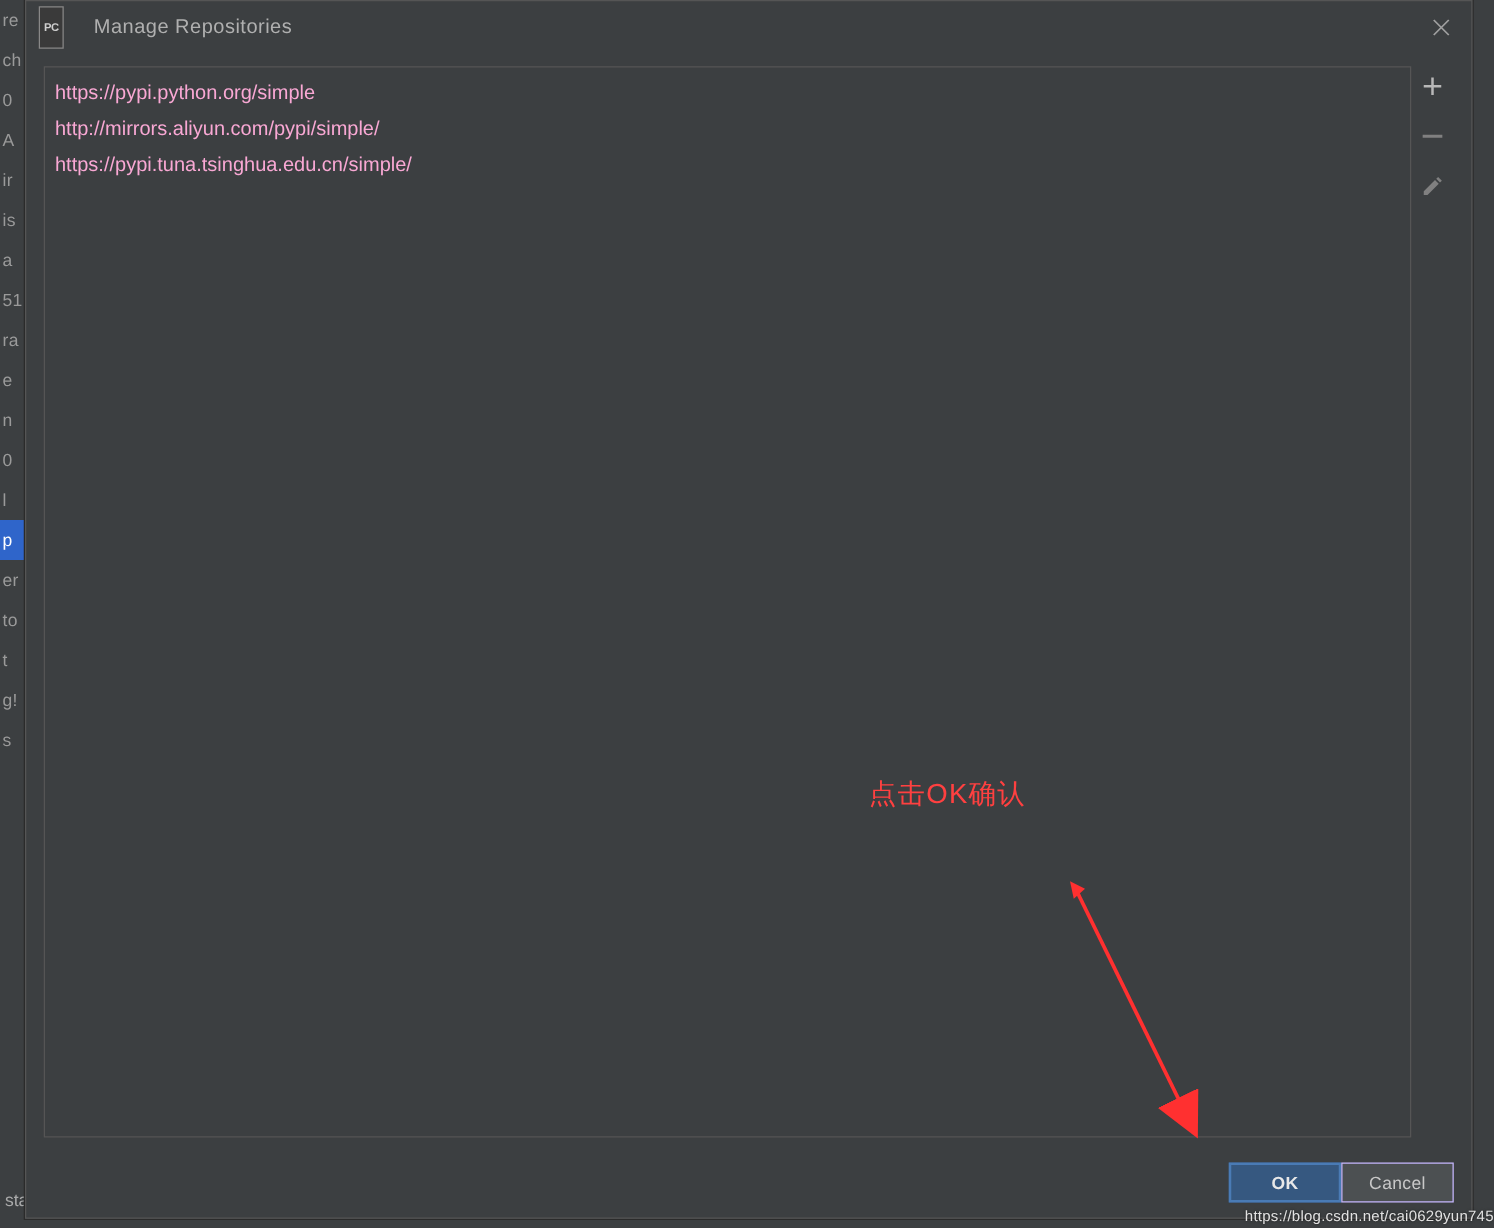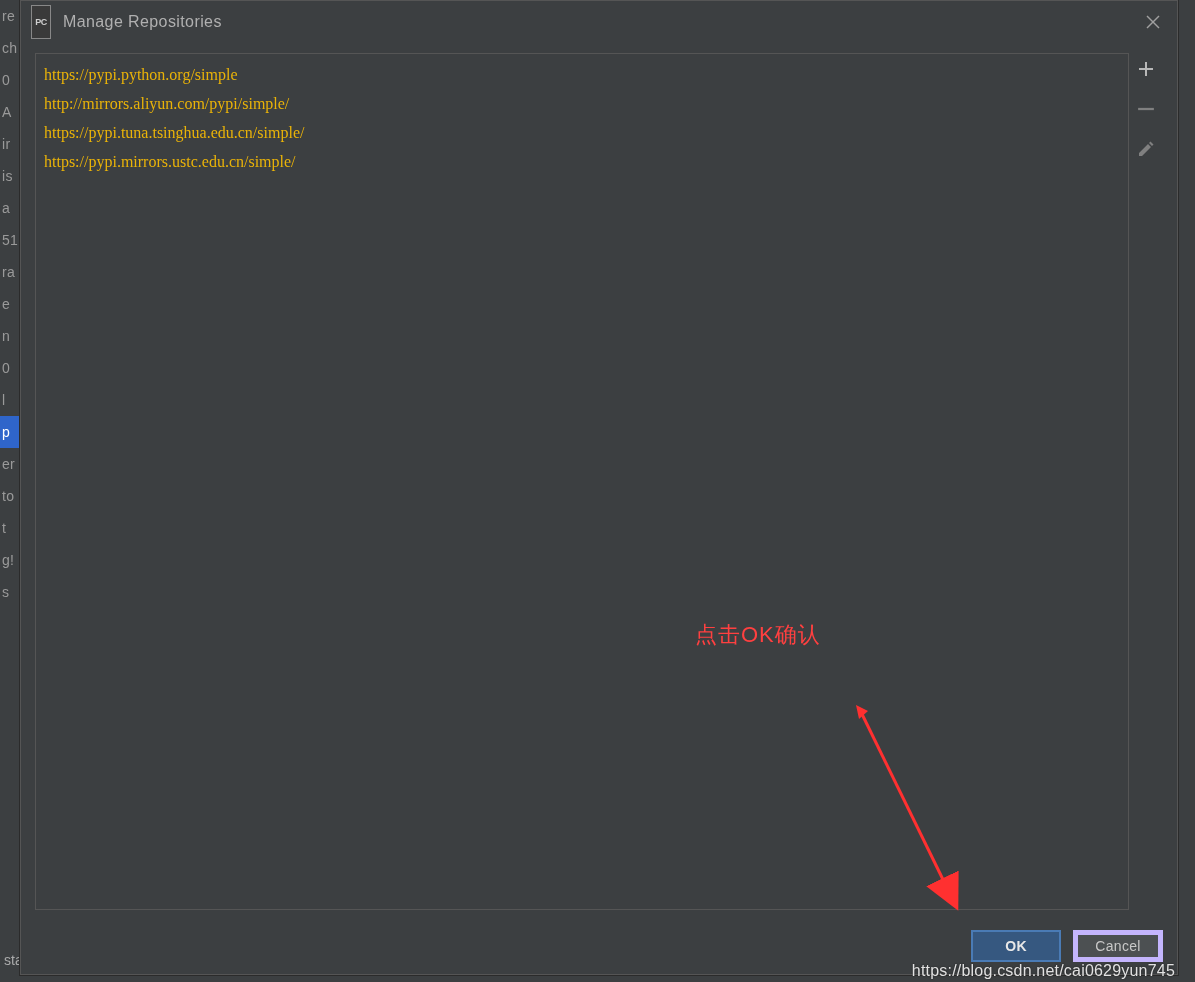--- a/index.html
+++ b/index.html
@@ -69,21 +69,21 @@
   .titlebar .app-icon {
     width: 20px; height: 34px;
     background: #3a3a3a;
     border: 1px solid #888;
     display: flex;
     align-items: center;
     justify-content: center;
     font-size: 9px;
     font-weight: bold;
     color: #cfcfcf;
-    margin-right: 12px;
+    margin-right: 24px;
     letter-spacing: -0.5px;
   }
   .titlebar .title-text {
     font-size: 16px;
     letter-spacing: 0.4px;
   }
   .titlebar .close {
     margin-left: auto;
     width: 28px; height: 28px;
     display: flex; align-items: center; justify-content: center;
@@ -103,24 +103,23 @@
   .repo-list {
     flex: 1;
     border: 1px solid #555;
     background: #3c3f41;
     padding: 6px 8px;
     overflow: auto;
   }
   .repo-list .repo-item {
     font-size: 16px;
     line-height: 29px;
-    color: #eab308;
+    color: #f9a8d4;
     white-space: nowrap;
     cursor: default;
-    font-family: Liberation Serif, serif;
   }
 
   .side-tools {
     width: 34px;
     display: flex;
     flex-direction: column;
     align-items: center;
     padding-top: 4px;
     gap: 16px;
     color: #808080;
@@ -132,26 +131,26 @@
   }
   .side-tools .tool svg { width: 18px; height: 18px; }
   .side-tools .tool.add svg { width: 16px; height: 16px; }
   .side-tools .tool.add { color: #b8b8b8; }
 
   .footer {
     position: absolute;
     bottom: 12px;
     right: 14px;
     display: flex;
-    gap: 12px;
+    gap: 0;
   }
   .btn {
     min-width: 90px;
     height: 32px;
-    border: 5px solid #c4b5fd;
+    border: 1px solid #c4b5fd;
     background: #4c5052;
     color: #c8c8c8;
     font-size: 14px;
     display: flex;
     align-items: center;
     justify-content: center;
     cursor: pointer;
     letter-spacing: 0.3px;
   }
   .btn.primary {
@@ -176,23 +175,23 @@
     position: absolute;
     left: 835px;
     top: 695px;
     width: 160px;
     height: 230px;
     pointer-events: none;
   }
 
   .watermark {
     position: absolute;
-    right: 20px;
+    right: 0;
     bottom: 2px;
-    font-size: 16px;
+    font-size: 12px;
     color: #e2e2e2;
     letter-spacing: 0.2px;
     text-shadow: 0 0 2px rgba(0,0,0,0.6);
     pointer-events: none;
     margin-left: 16px;
   }
 </style>
 </head>
 <body>
 
@@ -243,21 +242,20 @@
         <line x1="13" y1="1" x2="1" y2="13" stroke="currentColor" stroke-width="1.4"></line>
       </svg>
     </div>
   </div>
 
   <div class="content">
     <div class="repo-list">
       <div class="repo-item">https://pypi.python.org/simple</div>
       <div class="repo-item">http://mirrors.aliyun.com/pypi/simple/</div>
       <div class="repo-item">https://pypi.tuna.tsinghua.edu.cn/simple/</div>
-      <div class="repo-item">https://pypi.mirrors.ustc.edu.cn/simple/</div>
     </div>
     <div class="side-tools">
       <div class="tool add">
         <svg viewBox="0 0 16 16">
           <line x1="8" y1="1" x2="8" y2="15" stroke="currentColor" stroke-width="2"></line>
           <line x1="1" y1="8" x2="15" y2="8" stroke="currentColor" stroke-width="2"></line>
         </svg>
       </div>
       <div class="tool">
         <svg viewBox="0 0 16 16">

